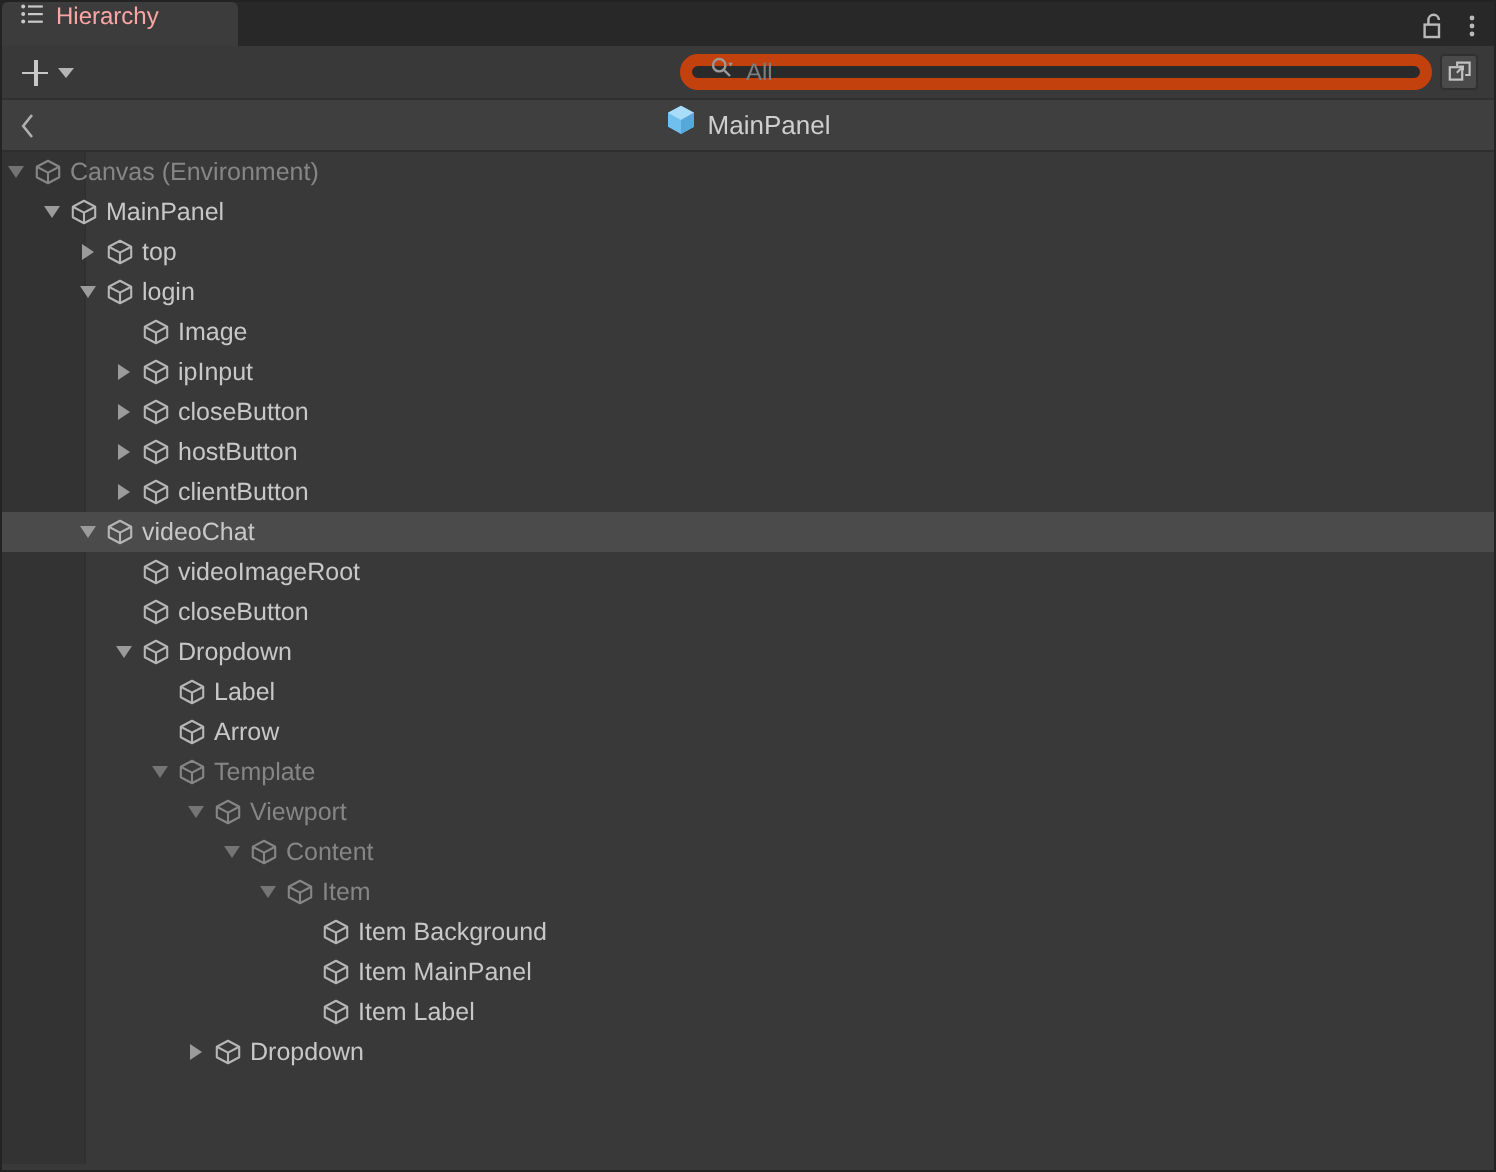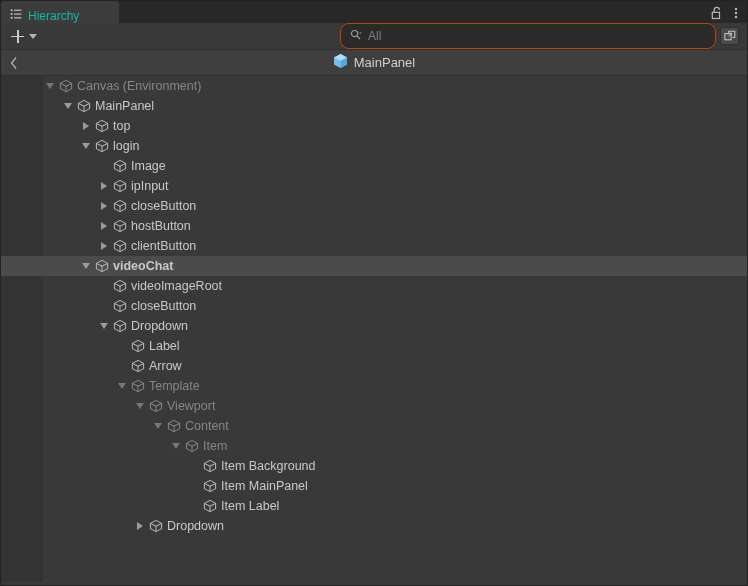--- a/index.html
+++ b/index.html
@@ -29,25 +29,25 @@
   .tabbar {
     position: relative;
     height: 22px;
     background: #282828;
     display: flex;
     align-items: flex-end;
   }
   .tab {
     height: 22px;
     display: flex;
-    align-items: flex-end;
+    align-items: flex-start;
     gap: 6px;
     padding: 0 12px 0 9px;
     background: #3c3c3c;
-    color: #14b8a6;
+    color: #fca5a5;
     font-size: 12px;
     border-top-left-radius: 3px;
     border-top-right-radius: 3px;
     box-sizing: border-box;
     min-width: 118px;
   }
   .tab-icon { display: block; }
   .tabbar-right {
     margin-left: auto;
     display: flex;
@@ -97,23 +97,23 @@
     border-top: 5px solid #b4b4b4;
   }
   .search-wrap {
     margin-left: auto;
     display: flex;
     align-items: center;
     gap: 4px;
   }
   .search-field {
     width: 376px;
-    height: 26px;
+    height: 18px;
     background: #2a2a2a;
-    border: 1px solid #c2410c;
+    border: 6px solid #c2410c;
     border-radius: 9px;
     display: flex;
     align-items: center;
     padding: 0 9px;
     box-sizing: border-box;
     gap: 6px;
   }
   .search-placeholder {
     font-size: 12px;
     color: #7e7e7e;
@@ -179,25 +179,24 @@
     box-sizing: border-box;
   }
   .rows {
     position: relative;
     z-index: 2;
   }
   .row {
     height: 20px;
     display: flex;
     align-items: center;
-    padding-left: 42px;
     box-sizing: border-box;
     white-space: nowrap;
   }
-  .row.selected { background: #4b4b4b; font-weight: bold; }
+  .row.selected { background: #4b4b4b; }
   .twisty {
     width: 14px;
     height: 20px;
     display: flex;
     align-items: center;
     justify-content: center;
     flex: none;
   }
   .tri-right {
     width: 0; height: 0;

